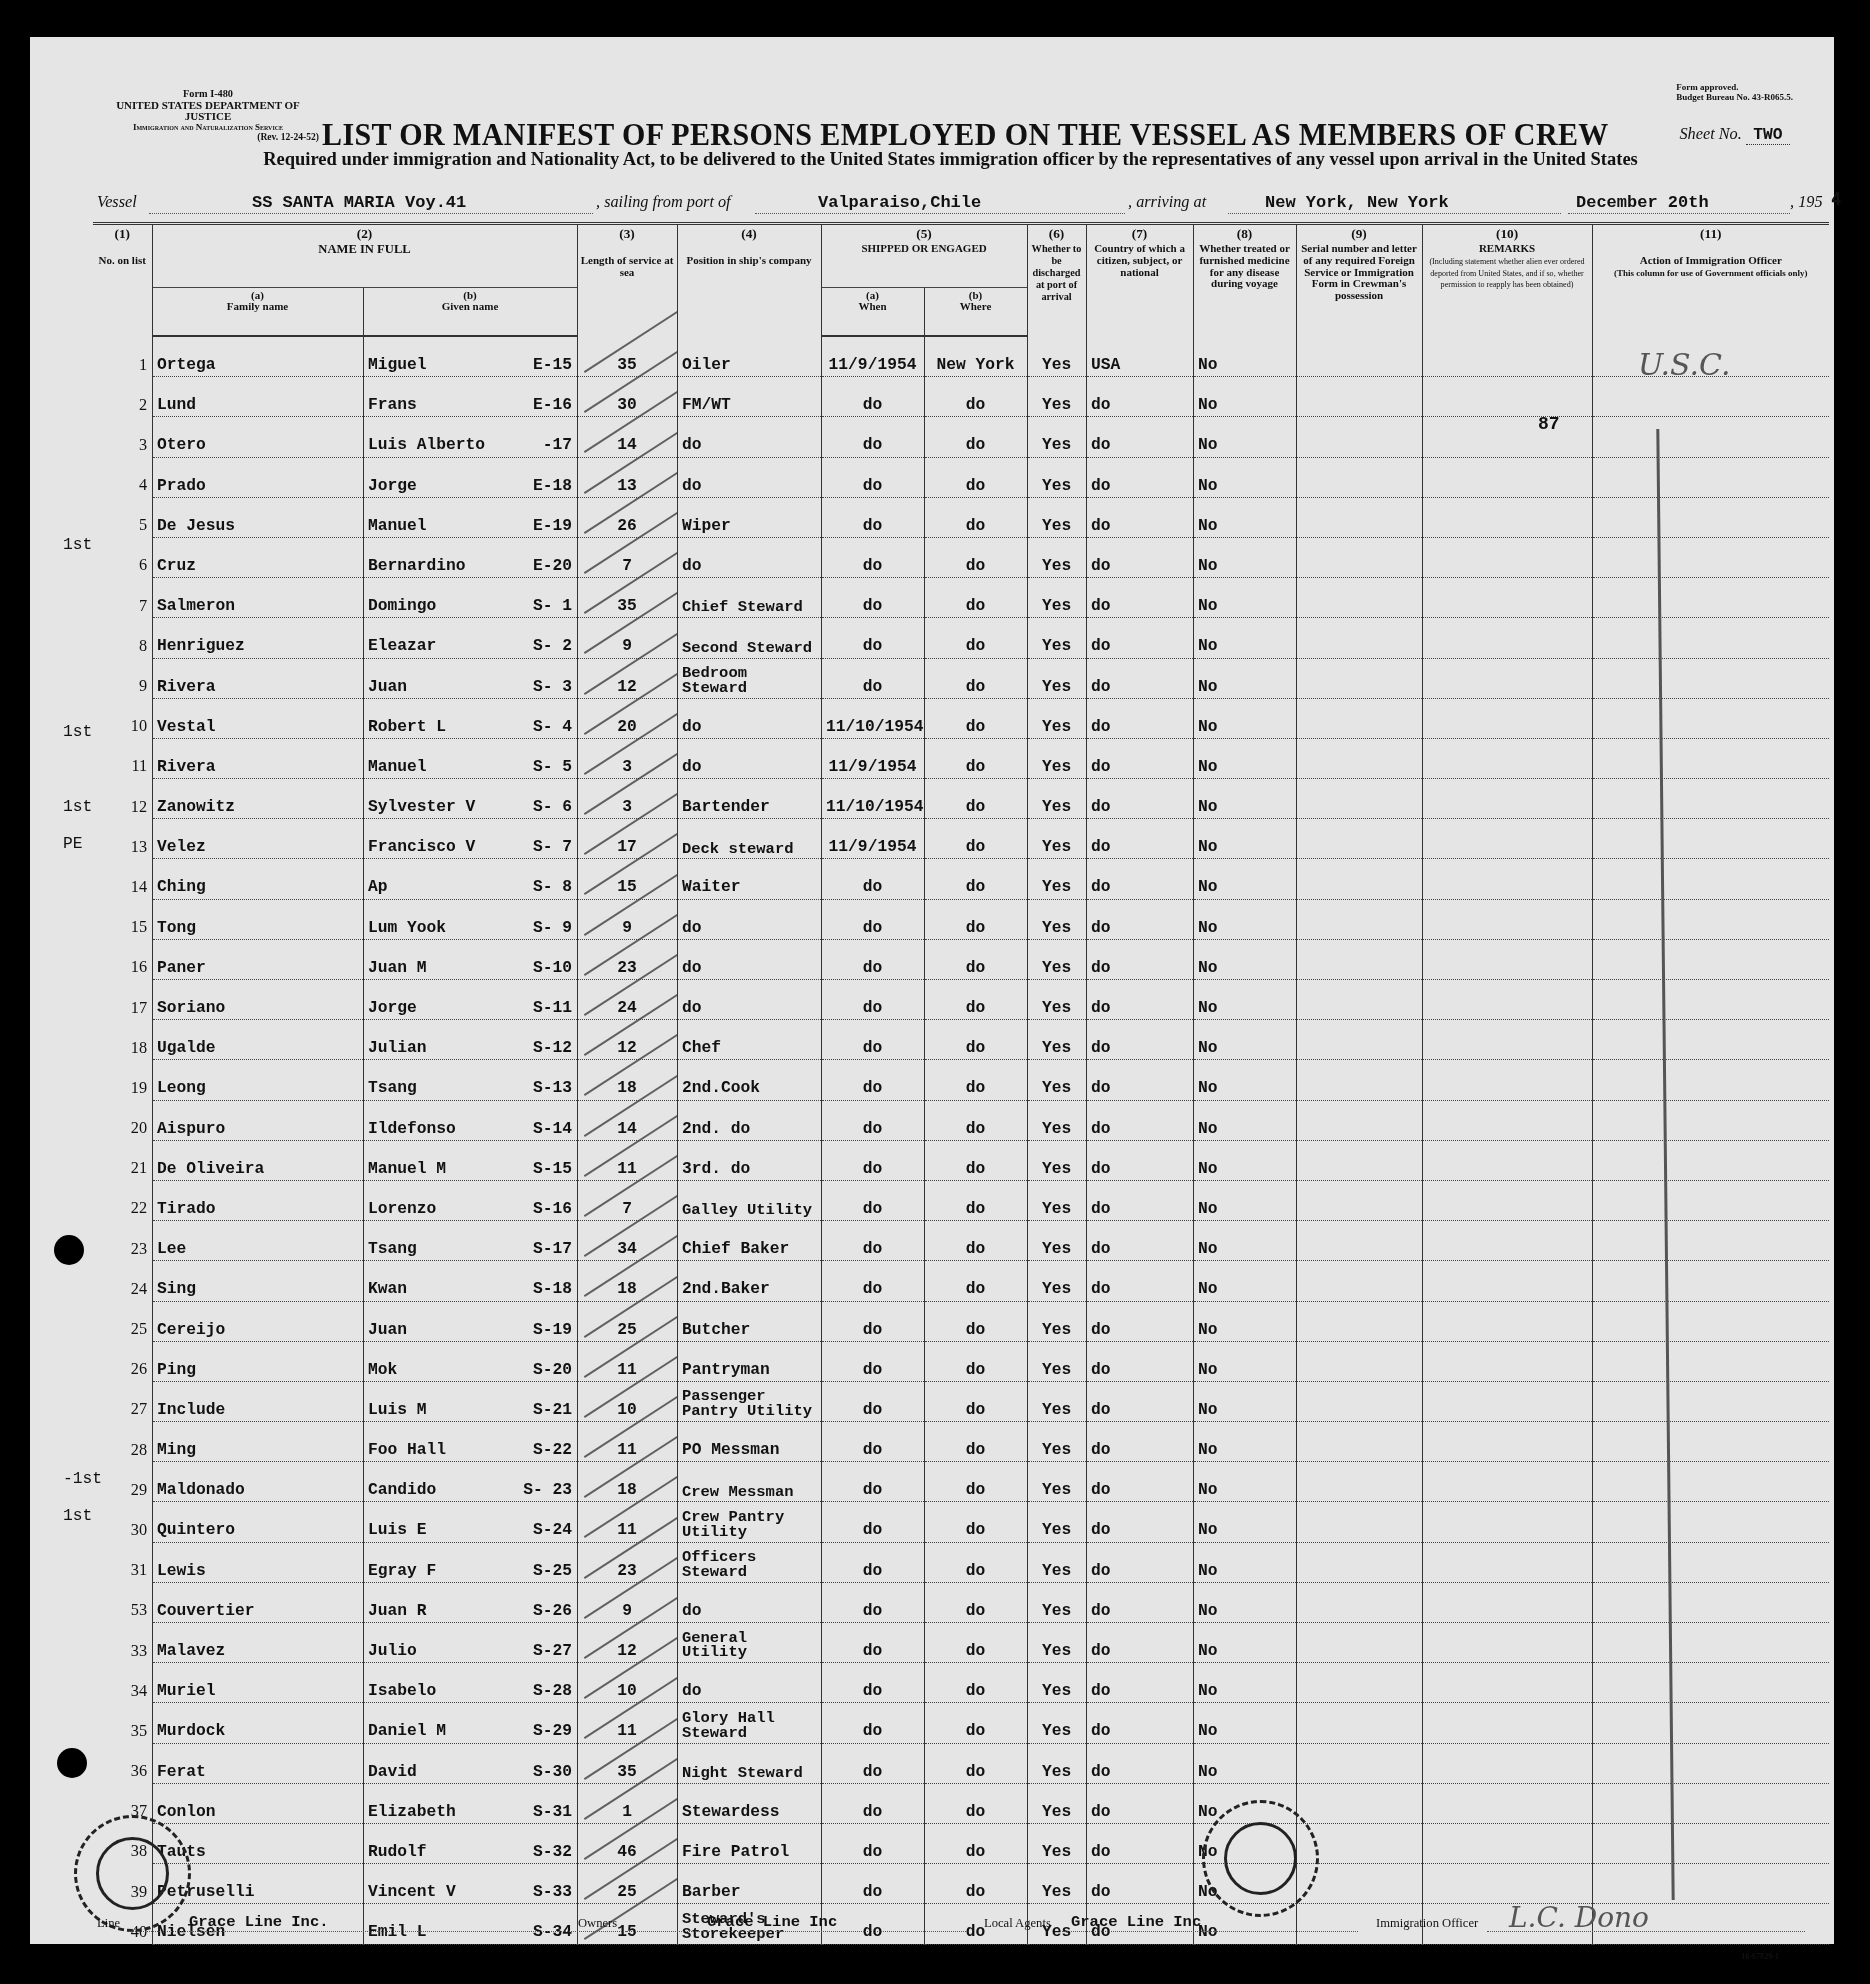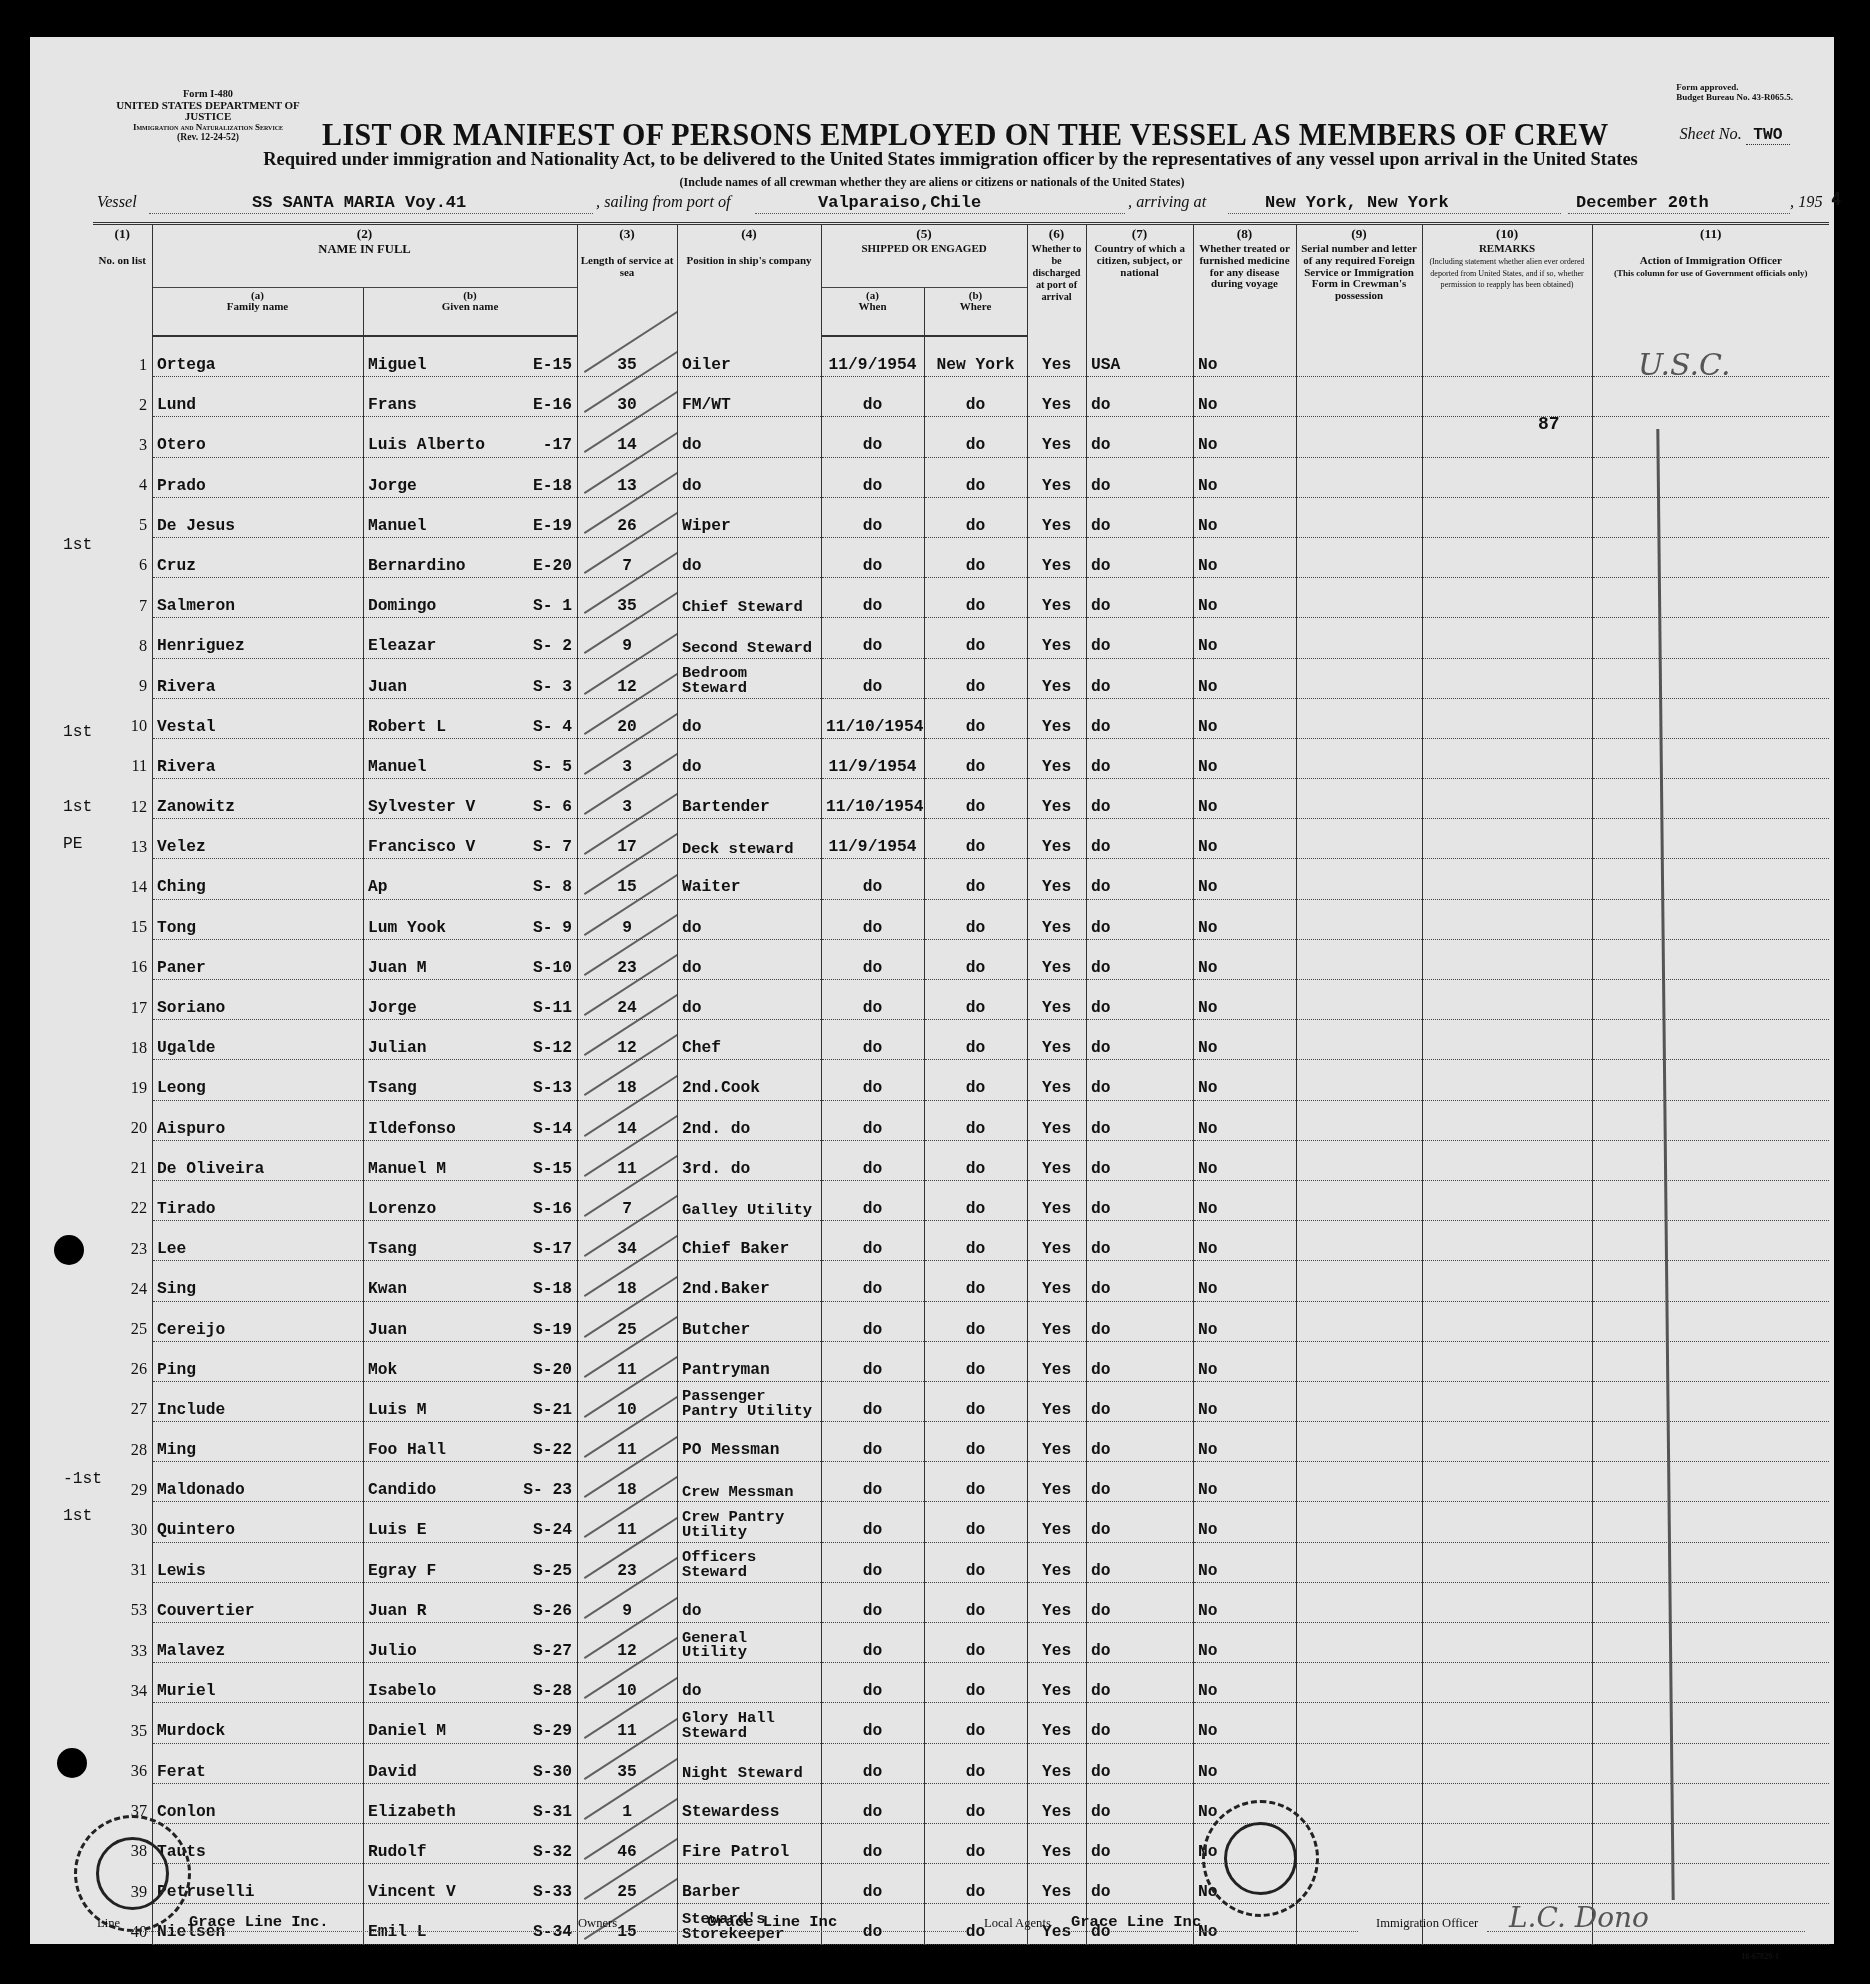--- a/index.html
+++ b/index.html
@@ -10,21 +10,21 @@
   }
   .sheet {
     position: absolute; left: 30px; top: 37px; width: 1804px; height: 1907px;
     background: #e5e5e5;
   }
   .abs { position: absolute; }
   .hdr-agency { left: 67px; top: 52px; width: 222px; text-align: center; font-weight: bold; line-height: 1.05; }
   .hdr-agency .f1 { font-size: 10.3px; }
   .hdr-agency .f2 { font-size: 11px; }
   .hdr-agency .f3 { font-size: 9px; font-variant: small-caps; }
-  .hdr-agency .f4 { font-size: 9.6px; }
+  .hdr-agency .f4 { font-size: 9.6px; text-align: right; }
   .form-approved { right: 41px; top: 46px; font-size: 9px; font-weight: bold; line-height: 1.1; }
   .title { left: 292px; top: 80px; font-size: 30px; font-weight: bold; letter-spacing: 0.4px; transform: scaleY(1.08); }
   .sheetno { right: 44px; top: 87px; font-size: 16.3px; font-style: italic; }
   .sheetno .val { font-family: "Liberation Mono", monospace; font-style: normal; font-weight: bold; border-bottom: 1.5px dotted #333; padding: 0 7.4px; }
   .subtitle { left: 63px; top: 112px; width: 1715px; text-align: center; font-size: 18.5px; font-weight: bold; white-space: nowrap; }
   .include { left: 0; top: 138px; width: 1804px; text-align: center; font-size: 12px; font-weight: bold; }
   .vessel-line { left: 67px; top: 148px; width: 1722px; height: 30px; font-size: 16.3px; font-style: italic; white-space: nowrap; }
   .vessel-line .lbl { position: absolute; bottom: 3px; }
   .vessel-line .val { position: absolute; bottom: 3px; font-family: "Liberation Mono", monospace; font-style: normal; font-weight: bold; font-size: 17px; }
   .vessel-line .dots { position: absolute; bottom: 1.5px; height: 0; border-bottom: 1.5px dotted #555; }
@@ -84,21 +84,20 @@
     <div>Form approved.</div>
     <div>Budget Bureau No. 43-R065.5.</div>
   </div>
 
   <div class="abs title">LIST OR MANIFEST OF PERSONS EMPLOYED ON THE VESSEL AS MEMBERS OF CREW</div>
   <div class="abs sheetno">
     <span>Sheet No.</span>
     <span class="val">TWO</span>
   </div>
   <div class="abs subtitle">Required under immigration and Nationality Act, to be delivered to the United States immigration officer by the representatives of any vessel upon arrival in the United States</div>
-  <div class="abs include">(Include names of all crewman whether they are aliens or citizens or nationals of the United States)</div>
 
   <div class="abs vessel-line">
     <span class="lbl" style="left:0">Vessel</span>
     <span class="dots" style="left:52px;width:444px"></span>
     <span class="val" style="left:155px">SS SANTA MARIA Voy.41</span>
     <span class="lbl" style="left:499px">, sailing from port of</span>
     <span class="dots" style="left:658px;width:370px"></span>
     <span class="val" style="left:721px">Valparaiso,Chile</span>
     <span class="lbl" style="left:1031px">, arriving at</span>
     <span class="dots" style="left:1131px;width:333px"></span>

